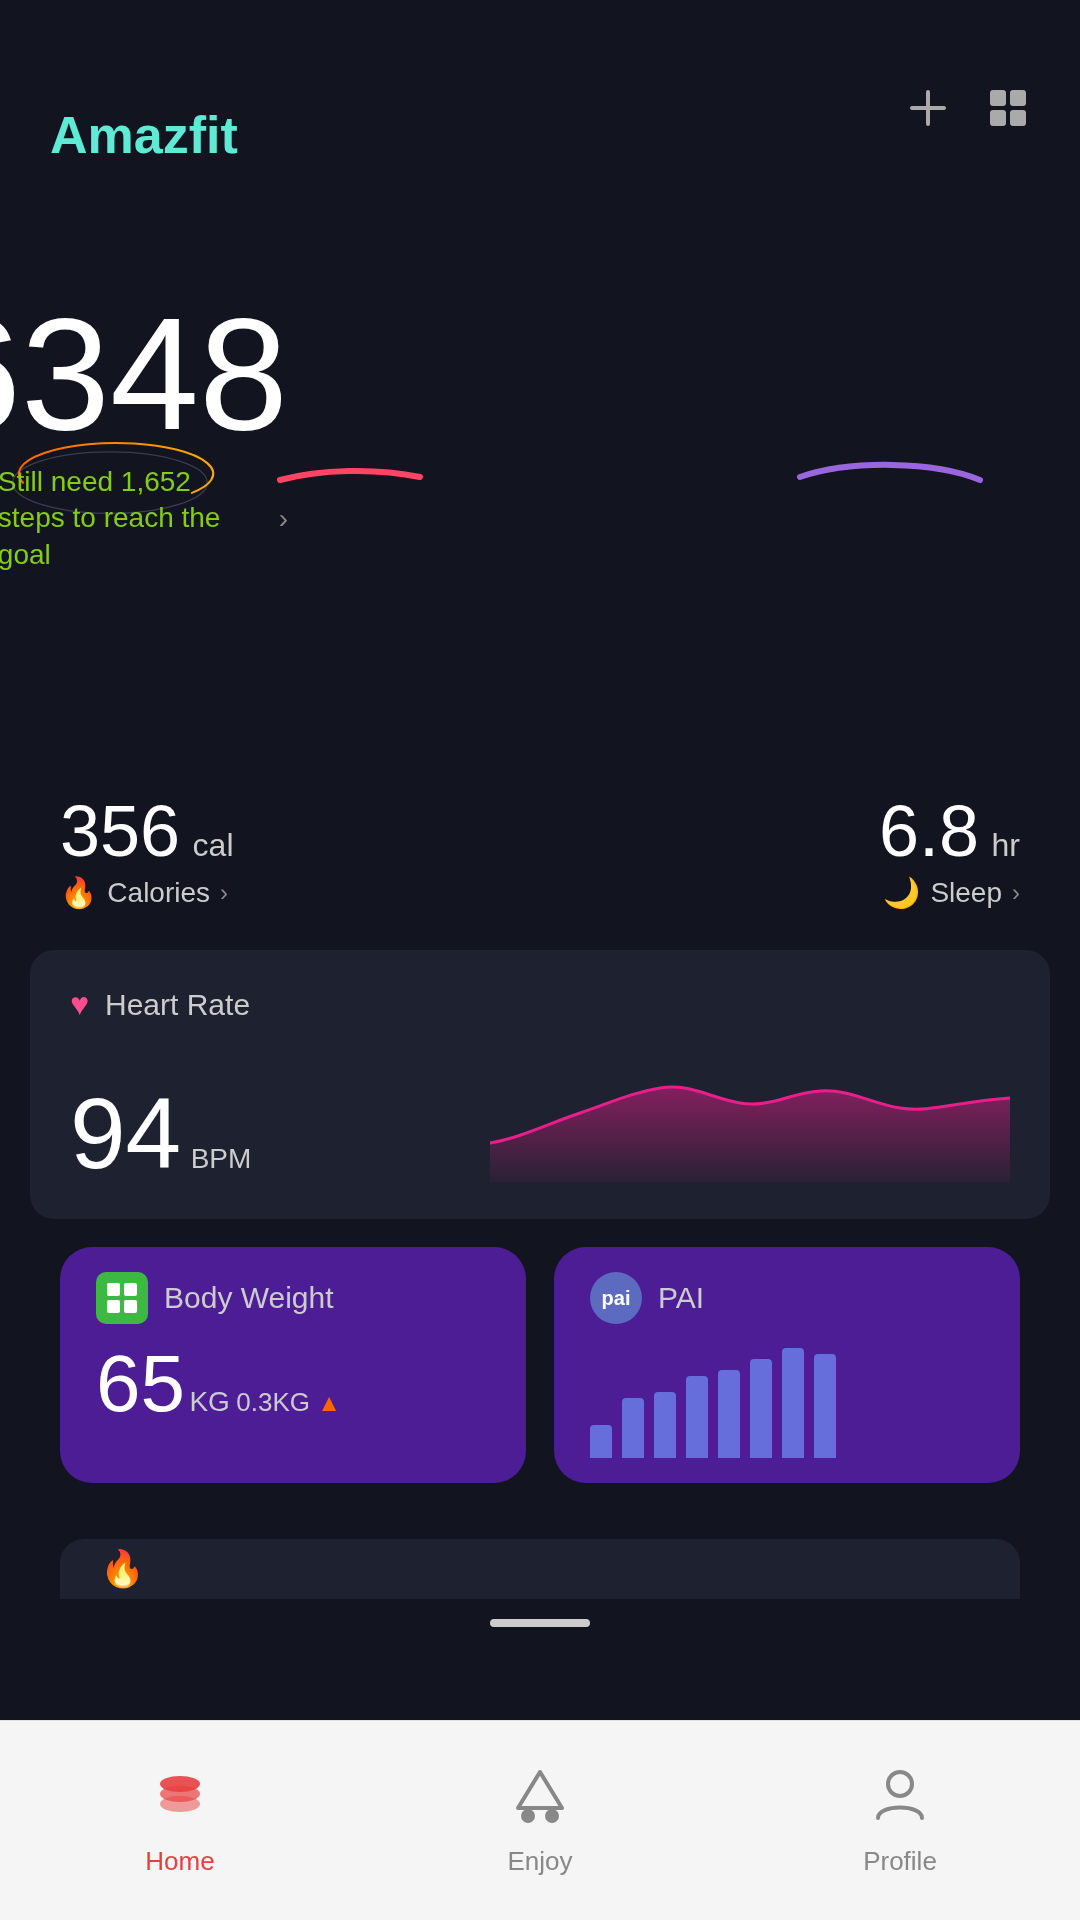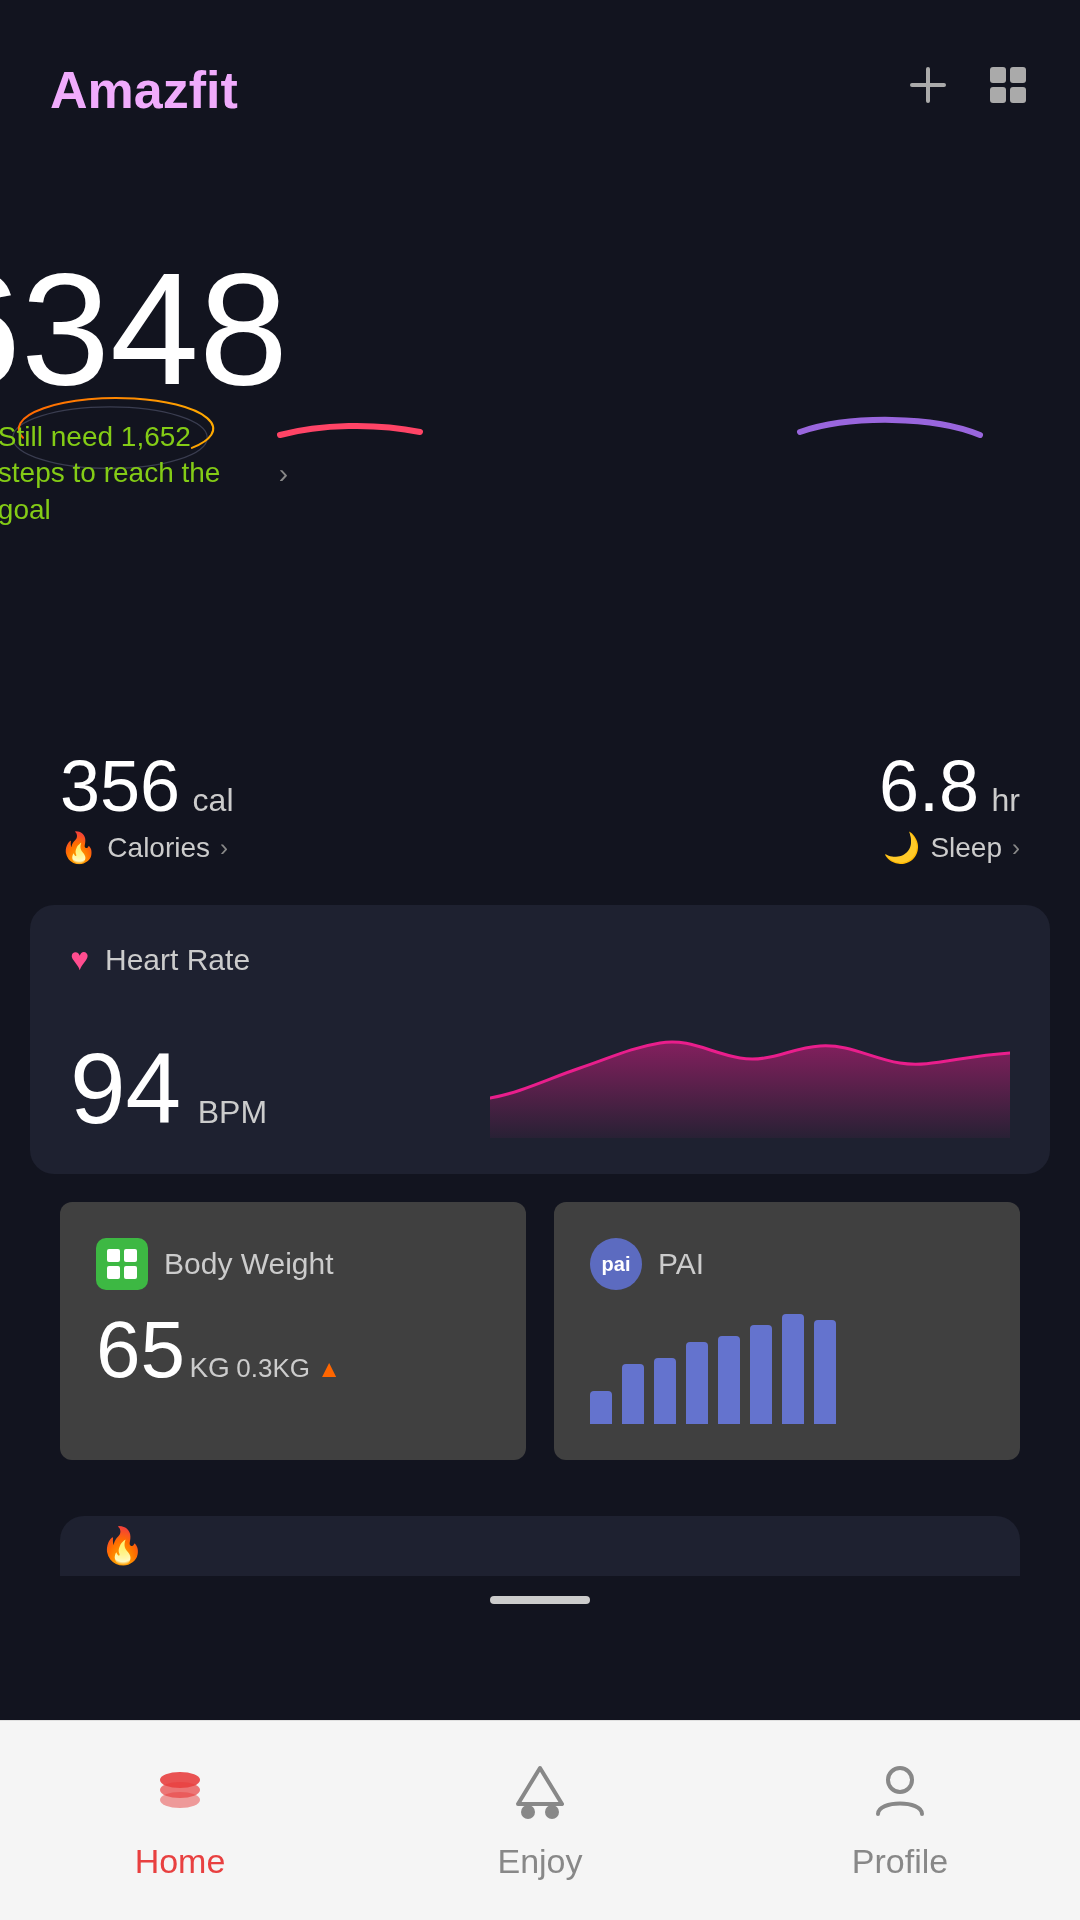--- a/index.html
+++ b/index.html
@@ -19,21 +19,22 @@
     .header {
       display: flex;
       justify-content: space-between;
       align-items: center;
       padding: 60px 50px 20px 50px;
     }
 
     .app-title {
       font-size: 52px;
       font-weight: 700;
-      color: #f0abfc;
+      color: #5eead4;
+      margin-top: 45px;
     }
 
     .header-icons {
       display: flex;
       gap: 36px;
       align-items: center;
     }
 
     .icon-btn {
       color: #aaaaaa;
@@ -202,43 +203,43 @@
       justify-content: space-between;
     }
 
     .hr-value {
       font-size: 100px;
       font-weight: 300;
       line-height: 1;
     }
 
     .hr-unit {
-      font-size: 32px;
+      font-size: 28px;
       color: #cccccc;
-      margin-left: 12px;
+      margin-left: 5px;
     }
 
     .hr-chart {
       width: 520px;
       height: 140px;
     }
 
     
     .bottom-cards {
       display: flex;
       gap: 28px;
       padding: 0 30px;
       margin-top: 0;
     }
 
     .card-half {
       flex: 1;
-      background: #404040;
-      border-radius: 12px;
-      padding: 36px 36px;
+      background: #4c1d95;
+      border-radius: 32px;
+      padding: 25px 36px;
     }
 
     .body-weight-icon {
       width: 52px;
       height: 52px;
       background: #3db843;
       border-radius: 10px;
       display: flex;
       align-items: center;
       justify-content: center;
@@ -340,21 +341,21 @@
       gap: 10px;
       cursor: pointer;
       flex: 1;
     }
 
     .nav-icon {
       font-size: 52px;
     }
 
     .nav-label {
-      font-size: 34px;
+      font-size: 26px;
       color: #888888;
       text-align: right;
     }
 
     .nav-item.active .nav-label {
       color: #e84040;
     }
 
     .nav-item.active .nav-icon {
       color: #e84040;

